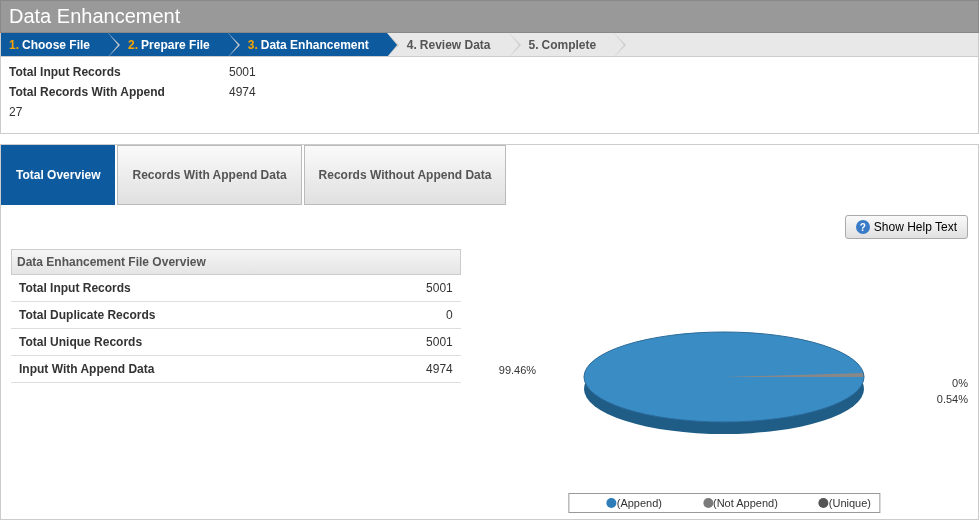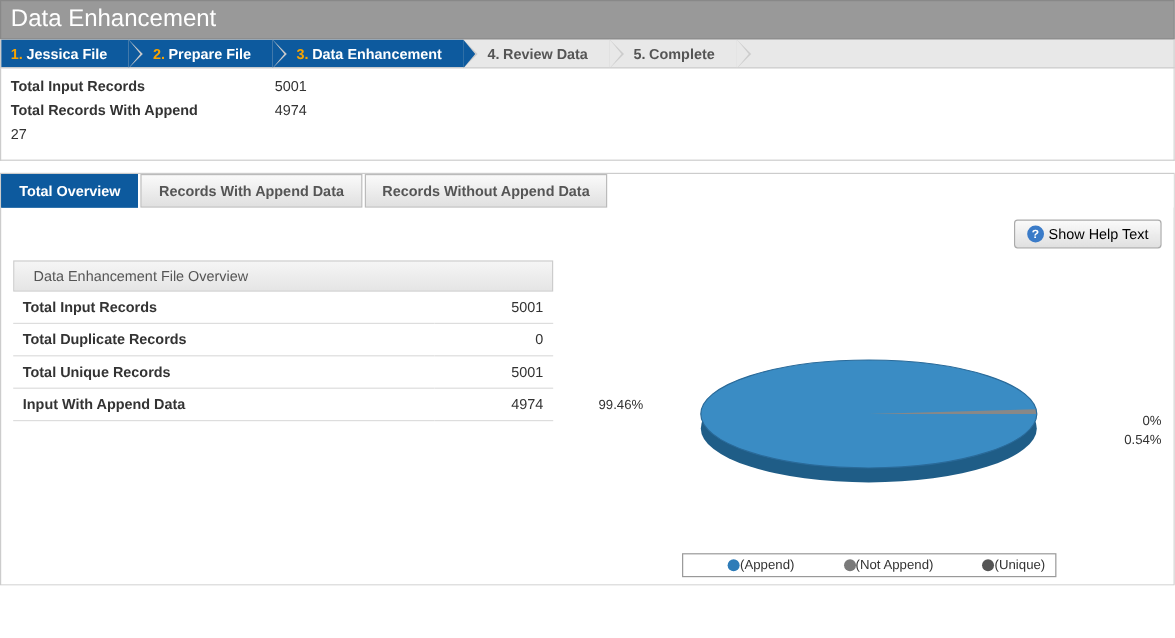--- a/index.html
+++ b/index.html
@@ -16,50 +16,50 @@
 .crumb:first-child { padding-left: 8px; }
 .info-panel { border: 1px solid #ccc; border-top: none; padding: 8px; display: flex; }
 .info-left, .info-right { width: 50%; }
 .info-row { display: flex; margin-bottom: 6px; }
 .info-label { width: 140px; font-weight: bold; }
 .info-val { flex: 1; }
 .info-right .info-label { width: 220px; }
 .info-right .info-val { text-align: left; width: 60px; flex: none; }
 .tabs-area { margin-top: 10px; border: 1px solid #ccc; }
 .tabs { display: flex; background: #fff; }
-.tab { padding: 6px 14px; border: 1px solid #bbb; background: linear-gradient(#fafafa,#e0e0e0); font-size: 12px; font-weight: bold; color: #555; cursor: pointer; margin-right: 2px; }
+.tab { padding: 22px 14px; border: 1px solid #bbb; background: linear-gradient(#fafafa,#e0e0e0); font-size: 12px; font-weight: bold; color: #555; cursor: pointer; margin-right: 2px; }
 .tab.active { background: #0d5a9e; color: #fff; border-color: #0d5a9e; }
 .tab-content { padding: 10px; position: relative; }
 .help-btn-row { text-align: right; margin-bottom: 10px; }
 .help-btn { display: inline-flex; align-items: center; gap: 4px; background: linear-gradient(#fafafa,#e0e0e0); border: 1px solid #aaa; border-radius: 3px; padding: 4px 10px; font-size: 12px; cursor: pointer; }
 .help-icon { width: 14px; height: 14px; border-radius: 50%; background: #3a7bc8; color: #fff; display: inline-flex; align-items: center; justify-content: center; font-size: 10px; font-weight: bold; }
 .content-split { display: flex; gap: 20px; }
 .left-col { width: 48%; }
 .right-col { width: 52%; position: relative; }
-.ov-title { background: linear-gradient(#f5f5f5,#e5e5e5); border: 1px solid #ccc; padding: 5px 16px; font-weight: normal; color: #555; }
+.ov-title { background: linear-gradient(#f5f5f5,#e5e5e5); border: 1px solid #ccc; padding: 5px 5px; font-weight: bold; color: #555; }
 .ov-table { width: 100%; border-collapse: collapse; }
 .ov-table td { border-bottom: 1px solid #ddd; padding: 6px 8px; font-size: 12px; }
 .ov-table td:first-child { font-weight: bold; }
 .ov-table td:last-child { text-align: right; }
 .pie-wrap { position: relative; height: 260px; }
 .pie { position: absolute; left: 50%; top: 50%; transform: translate(-50%,-50%); }
 .pie-lbl { position: absolute; font-size: 11px; color: #333; }
 .legend { border: 1px solid #999; padding: 3px 8px; display: inline-flex; gap: 12px; align-items: center; font-size: 11px; position: absolute; bottom: -4px; left: 50%; transform: translateX(-50%); white-space: nowrap; }
 .legend-item { display: inline-flex; align-items: center; gap: 0; padding-left: 29px; }
 .legend-dot { width: 10px; height: 10px; border-radius: 50%; display: inline-block; }
 </style>
 </head>
 <body>
 
 <div class="header-bar">Data Enhancement</div>
 
 <div class="breadcrumb">
   <div class="crumb active">
       <span class="num">1.</span>
-      <span>Jessica File</span>
+      <span>Choose File</span>
     </div>
   <div class="crumb active">
       <span class="num">2.</span>
       <span>Prepare File</span>
     </div>
   <div class="crumb active">
       <span class="num">3.</span>
       <span>Data Enhancement</span>
     </div>
   <div class="crumb">

